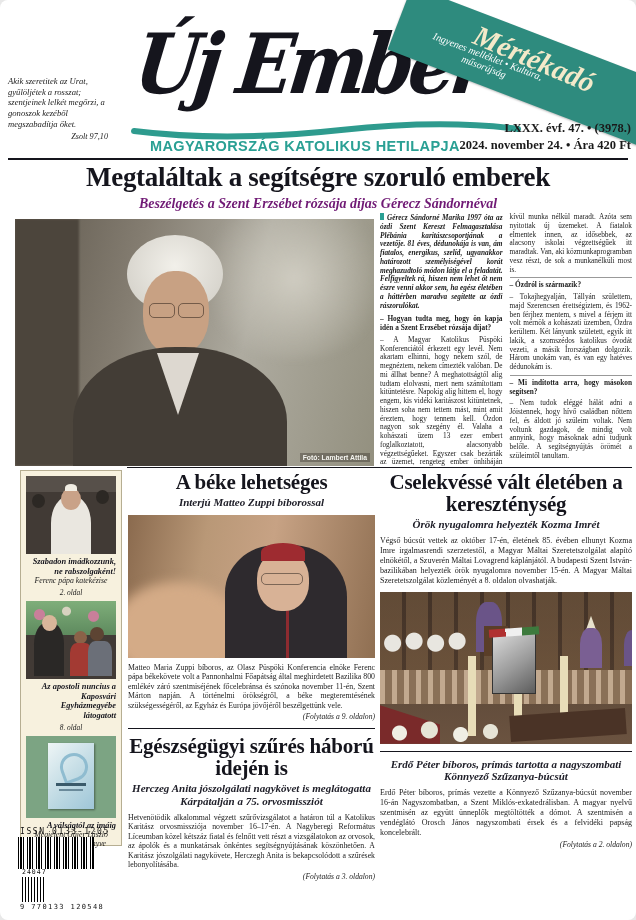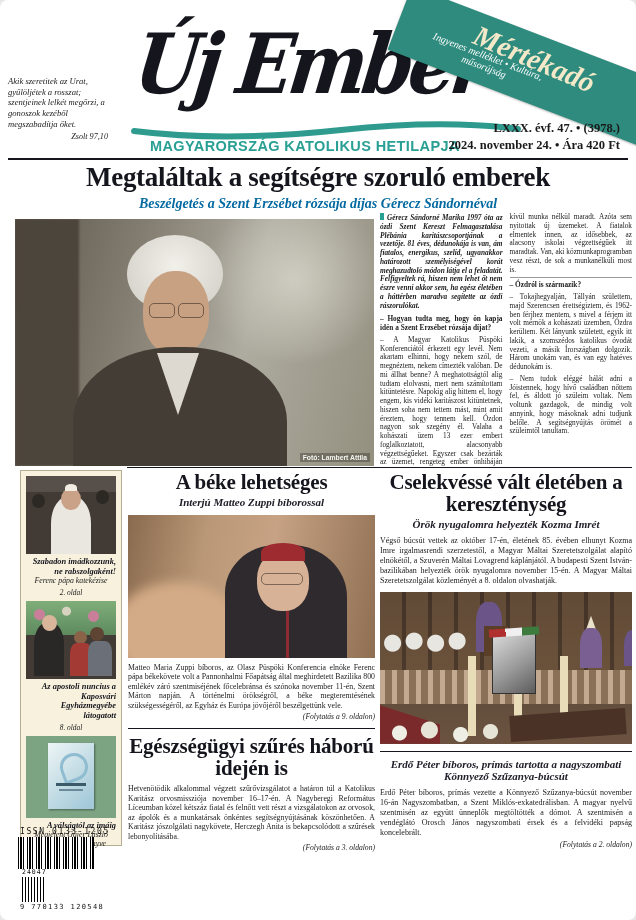--- a/index.html
+++ b/index.html
@@ -9,35 +9,35 @@
 
   
   .quote{left:8px;top:76px;width:100px;font-style:italic;font-size:8.6px;line-height:1.25;color:#222;}
   .quote-ref{text-align:right;margin-top:2px;font-style:italic;font-size:8.2px;}
   .logo{left:142px;top:16px;font-family:"DejaVu Serif",serif;font-style:italic;font-weight:bold;
         font-size:74px;letter-spacing:-5px;color:#15151d;transform:skewX(-7deg) scaleY(1.12);
         transform-origin:left top;white-space:nowrap;z-index:3;}
   .swoosh{left:126px;top:116px;z-index:2;}
   .tagline{left:150px;top:138px;font-family:"Liberation Sans",sans-serif;font-weight:bold;
            font-size:14.5px;letter-spacing:.4px;color:#2aa094;white-space:nowrap;}
-  .issue{right:16px;top:120px;text-align:right;font-weight:bold;font-size:12.5px;line-height:1.35;z-index:6;}
+  .issue{right:5px;top:120px;text-align:right;font-weight:bold;font-size:12.5px;line-height:1.35;z-index:6;}
   .rule-header{left:8px;right:8px;top:158px;border-top:2px solid #15151d;height:0;}
 
   .ribbon{left:412px;top:-14px;width:300px;height:68px;background:#2e8b7e;
           transform:rotate(21deg);transform-origin:0 0;z-index:4;box-shadow:0 1px 2px rgba(0,0,0,.25);}
   .ribbon-big{position:absolute;left:76px;top:8px;color:#f3e9c9;font-weight:bold;font-style:italic;
               font-size:29px;white-space:nowrap;transform:rotate(2deg);}
   .ribbon-small{position:absolute;left:30px;top:33px;width:132px;color:#ffffff;font-style:italic;
                 font-size:10px;line-height:1.12;text-align:center;}
 
   
   .headline{left:0;right:0;top:162px;text-align:center;font-weight:bold;font-size:27px;
             letter-spacing:-.3px;color:#15151d;}
   .subhead{left:0;right:0;top:196px;text-align:center;font-weight:bold;font-style:italic;
-           font-size:14px;color:#0369a1;}
+           font-size:14px;color:#701a75;}
 
   .main-photo{left:15px;top:219px;width:359px;height:247px;overflow:hidden;
               background:linear-gradient(103deg,#5e574c 0%,#847d71 32%,#aeaba0 62%,#93907f 100%);}
   .mp-frame{position:absolute;left:0;top:0;width:64px;height:100%;background:#4c453c;filter:blur(1px);}
   .mp-light{position:absolute;right:-20px;top:-20px;width:200px;height:160px;border-radius:50%;
             background:radial-gradient(circle,#cfccc1 0%,rgba(207,204,193,0) 70%);filter:blur(4px);}
   .mp-hair{position:absolute;left:112px;top:16px;width:96px;height:78px;border-radius:50%;
            background:radial-gradient(circle at 50% 40%,#f2f0ea,#cfccc4);}
   .mp-face{position:absolute;left:128px;top:52px;width:66px;height:84px;border-radius:46%;background:#c8a183;}
   .mp-glasses{position:absolute;left:134px;top:84px;width:24px;height:13px;border:1.5px solid rgba(60,45,35,.6);border-radius:5px;}
@@ -198,20 +198,21 @@
     <div class="mp-blouse"></div>
     <div class="photo-credit">Fotó: Lambert Attila</div>
   </div>
 
   <div class="abs lead-cols">
     <p class="lead-par"><span class="lead-mark"></span><span>Gérecz Sándorné Marika 1997 óta az ózdi Szent Kereszt Felmagasztalása Plébánia karitászcsoportjának a vezetője. 81 éves, dédunokája is van, ám fiatalos, energikus, szelíd, ugyanakkor határozott személyiségével korát meghazudtoló módon látja el a feladatát. Felfigyeltek rá, hiszen nem lehet őt nem észre venni akkor sem, ha egész életében a háttérben maradva segítette az ózdi rászorulókat.</span></p>
     <p class="q">– Hogyan tudta meg, hogy ön kapja idén a Szent Erzsébet rózsája díjat?</p>
     <p>– A Magyar Katolikus Püspöki Konferenciától érkezett egy levél. Nem akartam elhinni, hogy nekem szól, de megnéztem, nekem címezték valóban. De mi állhat benne? A meghatottságtól alig tudtam elolvasni, mert nem számítottam kitüntetésre. Napokig alig hittem el, hogy engem, kis vidéki karitászost kitüntetnek, hiszen soha nem tettem mást, mint amit éreztem, hogy tennem kell. Ózdon nagyon sok szegény él. Valaha a kohászati üzem 13 ezer embert foglalkoztatott, alacsonyabb végzettségűeket. Egyszer csak bezárták az üzemet, rengeteg ember önhibáján kívül munka nélkül maradt. Azóta sem nyitottak új üzemeket. A fiatalok elmentek innen, az idősebbek, az alacsony iskolai végzettségűek itt maradtak. Van, aki közmunkaprogramban vesz részt, de sok a munkanélküli most is.</p>
     <p class="q q-rule">– Ózdról is származik?</p>
     <p>– Tokajhegyalján, Tállyán születtem, majd Szerencsen érettségiztem, és 1962-ben férjhez mentem, s mivel a férjem itt volt mérnök a kohászati üzemben, Ózdra kerültem. Két lányunk született, egyik itt lakik, a szomszédos katolikus óvodát vezeti, a másik Írországban dolgozik. Három unokám van, és van egy hatéves dédunokám is.</p>
+    <p class="q q-rule">– Mi indította arra, hogy másokon segítsen?</p>
     <p>– Nem tudok eléggé hálát adni a Jóistennek, hogy hívő családban nőttem fel, és áldott jó szüleim voltak. Nem voltunk gazdagok, de mindig volt annyink, hogy másoknak adni tudjunk belőle. A segítségnyújtás örömét a szüleimtől tanultam.</p>
 
   </div>
 
   <div class="abs rule-mid"></div>
 
   <div class="abs sidebar">
     <div class="sb-photo">
       <div class="pp-bg1"></div>
       <div class="pp-head1"></div>
@@ -256,20 +257,21 @@
       <div class="zp-body"></div>
       <div class="zp-trim"></div>
       <div class="zp-face"></div>
       <div class="zp-zuc"></div>
       <div class="zp-glass"></div>
     </div>
     <div class="caption">Matteo Maria Zuppi bíboros, az Olasz Püspöki Konferencia elnöke Ferenc pápa békekövete volt a Pannonhalmi Főapátság által meghirdetett Bazilika 800 emlékév záró szentmiséjének főcelebránsa és szónoka november 11-én, Szent Márton napján. A történelmi örökségről, a béke megteremtésének szükségességéről, az Egyház és Európa jövőjéről beszélgettünk vele.</div>
     <div class="cont-line">(Folytatás a 9. oldalon)</div>
     <div class="mid-rule"></div>
     <div class="sec-title">Egészségügyi szűrés háború idején is</div>
+    <div class="sec-sub">Herczeg Anita jószolgálati nagykövet is meglátogatta Kárpátalján a 75. orvosmissziót</div>
     <div class="caption">Hetvenötödik alkalommal végzett szűrővizsgálatot a határon túl a Katolikus Karitász orvosmissziója november 16–17-én. A Nagyberegi Református Líceumban közel kétszáz fiatal és felnőtt vett részt a vizsgálatokon az orvosok, az ápolók és a munkatársak önkéntes segítségnyújtásának köszönhetően. A Karitász jószolgálati nagykövete, Herczegh Anita is bekapcsolódott a szűrések lebonyolításába.</div>
     <div class="cont-line">(Folytatás a 3. oldalon)</div>
   </div>
 
   <div class="abs right-col">
     <div class="sec-title">Cselekvéssé vált életében a kereszténység</div>
     <div class="sec-sub">Örök nyugalomra helyezték Kozma Imrét</div>
     <div class="body-txt">Végső búcsút vettek az október 17-én, életének 85. évében elhunyt Kozma Imre irgalmasrendi szerzetestől, a Magyar Máltai Szeretetszolgálat alapító elnökétől, a Szuverén Máltai Lovagrend káplánjától. A budapesti Szent István-bazilikában helyezték örök nyugalomra november 15-én. A Magyar Máltai Szeretetszolgálat közleményét a 8. oldalon olvashatják.</div>
     <div class="basilica-photo">
       <div class="bs-wall"></div>

